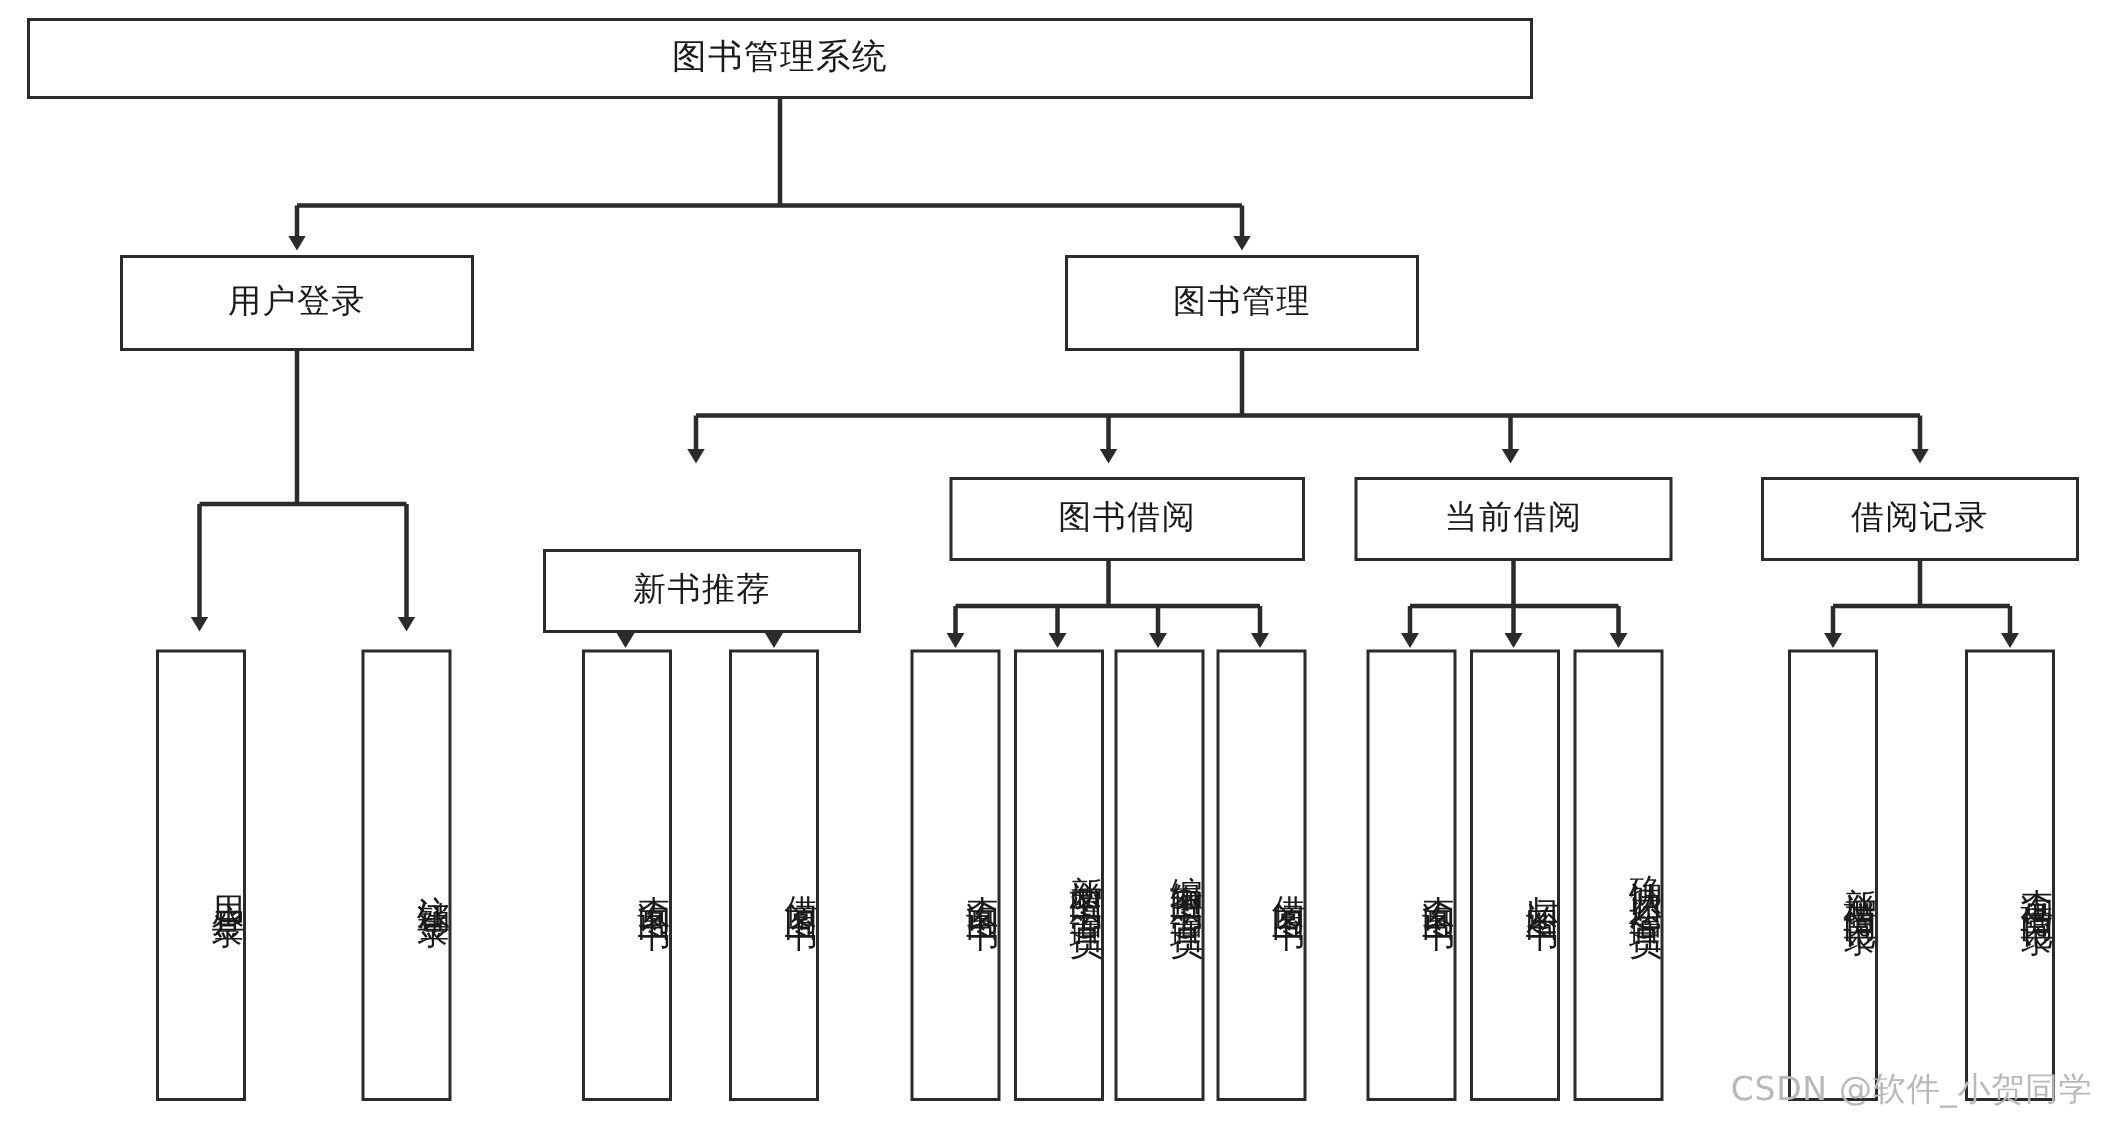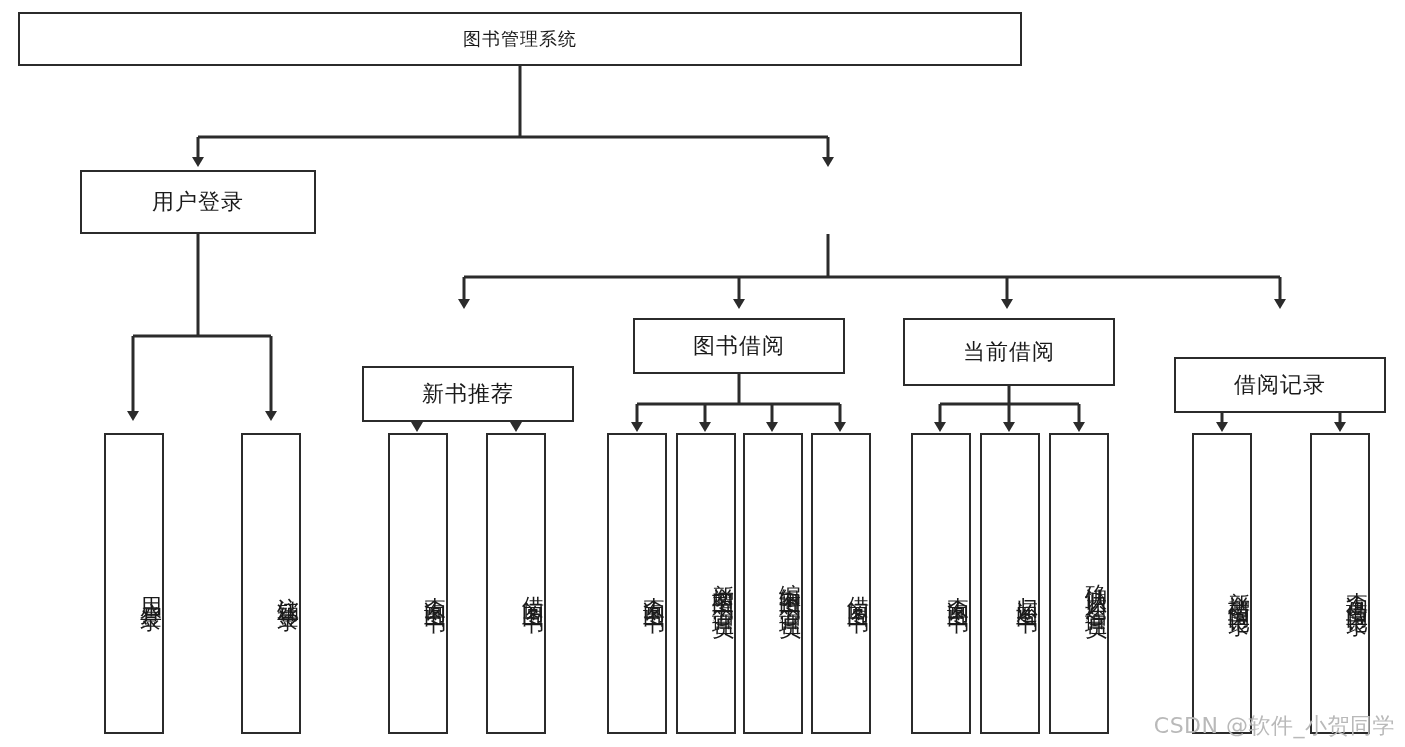--- a/index.html
+++ b/index.html
@@ -29,21 +29,21 @@
     align-items:center;
     justify-content:center;
     color:#1a1a1a;
   }
   .node.h{
     font-size:22px;
     line-height:1.1;
     letter-spacing:1px;
   }
   .node.root{
-    font-size:18px;
+    font-size:23px;
   }
   .node.v{
     writing-mode:vertical-rl;
     text-orientation:upright;
     align-items:flex-start;
     justify-content:center;
     padding-top:10px;
     font-size:22px;
     letter-spacing:4px;
     line-height:1;
@@ -124,34 +124,37 @@
   </svg>
 
   <div class="node h root" style="left:18px;top:12px;width:1004px;height:54px;">
     <span>图书管理系统</span>
   </div>
 
   <div class="node h" style="left:80px;top:170px;width:236px;height:64px;">
     <span>用户登录</span>
   </div>
 
+  <div class="node h" style="left:710px;top:170px;width:236px;height:64px;">
+    <span>图书管理</span>
+  </div>
 
   <div class="node h" style="left:362px;top:318px;width:212px;height:56px;margin-top:48px;">
     <span>新书推荐</span>
   </div>
 
-  <div class="node h" style="left:633px;top:318px;width:212px;height:56px;justify-content:center;">
+  <div class="node h" style="left:633px;top:318px;width:237px;height:56px;justify-content:center;">
     <span>图书借阅</span>
   </div>
 
-  <div class="node h" style="left:903px;top:318px;width:212px;height:68px;">
+  <div class="node h" style="left:903px;top:318px;width:212px;height:56px;">
     <span>当前借阅</span>
   </div>
 
-  <div class="node h" style="left:1174px;top:318px;width:212px;height:56px;margin-top:39px;">
+  <div class="node h" style="left:1174px;top:318px;width:212px;height:56px;">
     <span>借阅记录</span>
   </div>
 
   <div class="node v" style="left:104px;top:433px;width:60px;height:301px;">
     <span class="vlabel">用户登录</span>
   </div>
 
   <div class="node v" style="left:241px;top:433px;width:60px;height:301px;">
     <span class="vlabel">注销登录</span>
   </div>

